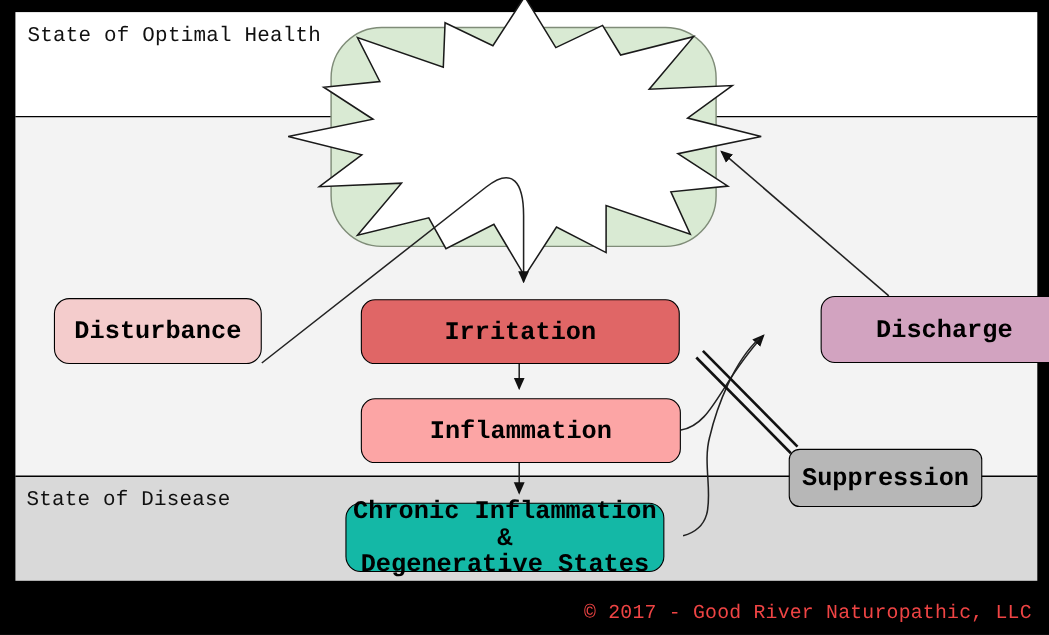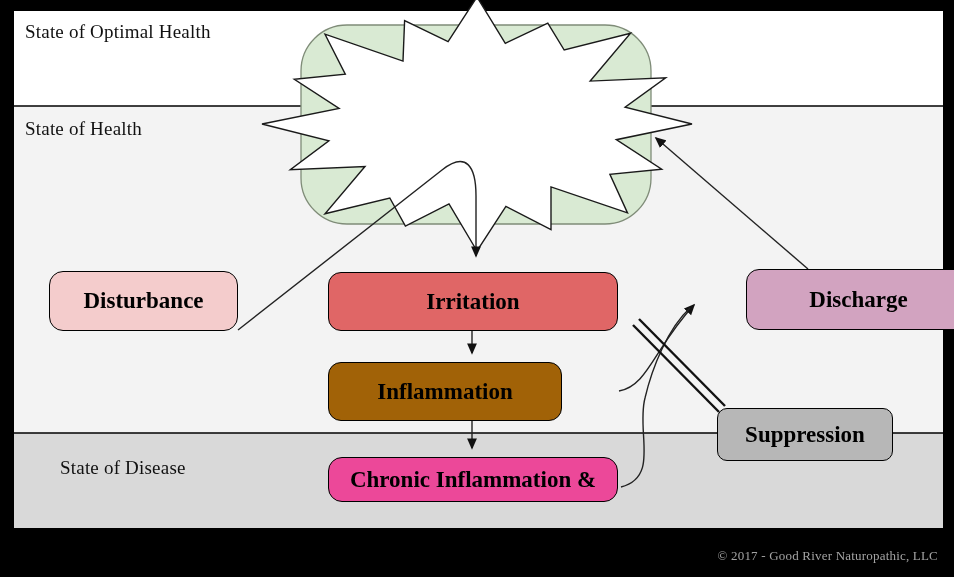--- a/index.html
+++ b/index.html
@@ -1,34 +1,34 @@
 <!DOCTYPE html>
 <html><head>
 <meta charset="utf-8">
 <style>
   html,body{margin:0;padding:0;background:#000;}
   .stage{
     position:relative;width:954px;height:577px;background:#000;overflow:hidden;
-    font-family:Liberation Serif, serif;
+    font-family:Liberation Mono, monospace;
   }
   .stage svg{position:absolute;left:0;top:0;}
   .band-label{
     position:absolute;font-size:19px;color:#111;letter-spacing:.2px;
   }
   .node{
     position:absolute;border:1.6px solid #000;display:flex;align-items:center;justify-content:center;
     flex-direction:column;font-weight:bold;font-size:23px;color:#000;text-align:center;box-sizing:border-box;
   }
   .node .line{line-height:24px;}
   .health-label{
     position:absolute;left:377px;top:109px;width:200px;text-align:center;
     font-size:27px;font-weight:bold;color:#000;
   }
   .copyright{
-    position:absolute;top:548px;right:16px;font-size:13px;color:#a3a3a3;letter-spacing:.2px;
+    position:absolute;top:548px;right:16px;font-size:18px;color:#ef4444;letter-spacing:.2px;
   }
 </style>
 </head>
 <body>
 
 <div class="stage">
 
   <svg width="954" height="577" viewBox="0 0 954 577">
     <defs>
       <marker id="arrow" viewBox="0 0 10 10" refX="8.5" refY="5" markerWidth="8" markerHeight="8" orient="auto-start-reverse">
@@ -54,38 +54,38 @@
       <path d="M 621 487 C 660 477 636 432 645 398 C 652 368 668 328 690 308"></path>
       <path d="M 808 269 L 656 138" marker-end="url(#arrow)"></path>
     </g>
     <g stroke="#111" stroke-width="2.4">
       <line x1="633" y1="325" x2="719" y2="412"></line>
       <line x1="639" y1="319" x2="725" y2="406"></line>
     </g>
   </svg>
 
   <div class="band-label" style="left:25px;top:21px;">State of Optimal Health</div>
-  <div class="band-label" style="left:25px;top:118px;">State of Health</div>
-  <div class="band-label" style="left:24px;top:457px;margin-left:36px;">State of Disease</div>
+  <div class="band-label" style="left:24px;top:443px;">State of Disease</div>
 
 
   <div class="node" style="left: 49px; top: 271px; width: 189px; height: 60px; border-radius: 14px; background-color: rgb(244, 204, 204);">
     <span class="line">Disturbance</span>
   </div>
 
   <div class="node" style="left: 328px; top: 272px; width: 290px; height: 59px; border-radius: 13px; background-color: rgb(224, 102, 102);">
     <span class="line">Irritation</span>
   </div>
 
-  <div class="node" style="left: 328px; top: 362px; width: 234px; height: 59px; border-radius: 13px; background-color: #a16207;">
+  <div class="node" style="left: 328px; top: 362px; width: 291px; height: 59px; border-radius: 13px; background-color: #fca5a5;">
     <span class="line">Inflammation</span>
   </div>
 
-  <div class="node" style="left: 328px; top: 457px; width: 290px; height: 45px; border-radius: 14px; background-color: #ec4899;">
+  <div class="node" style="left: 314px; top: 457px; width: 290px; height: 63px; border-radius: 14px; background-color: #14b8a6;">
     <span class="line">Chronic Inflammation &amp;</span>
+    <span class="line">Degenerative States</span>
   </div>
 
   <div class="node" style="left: 703px; top: 269px; width: 225px; height: 61px; border-radius: 13px; background-color: rgb(210, 163, 192); margin-left: 43px;">
     <span class="line">Discharge</span>
   </div>
 
   <div class="node" style="left: 717px; top: 408px; width: 176px; height: 53px; border-radius: 10px; background-color: rgb(183, 183, 183);">
     <span class="line">Suppression</span>
   </div>
 

